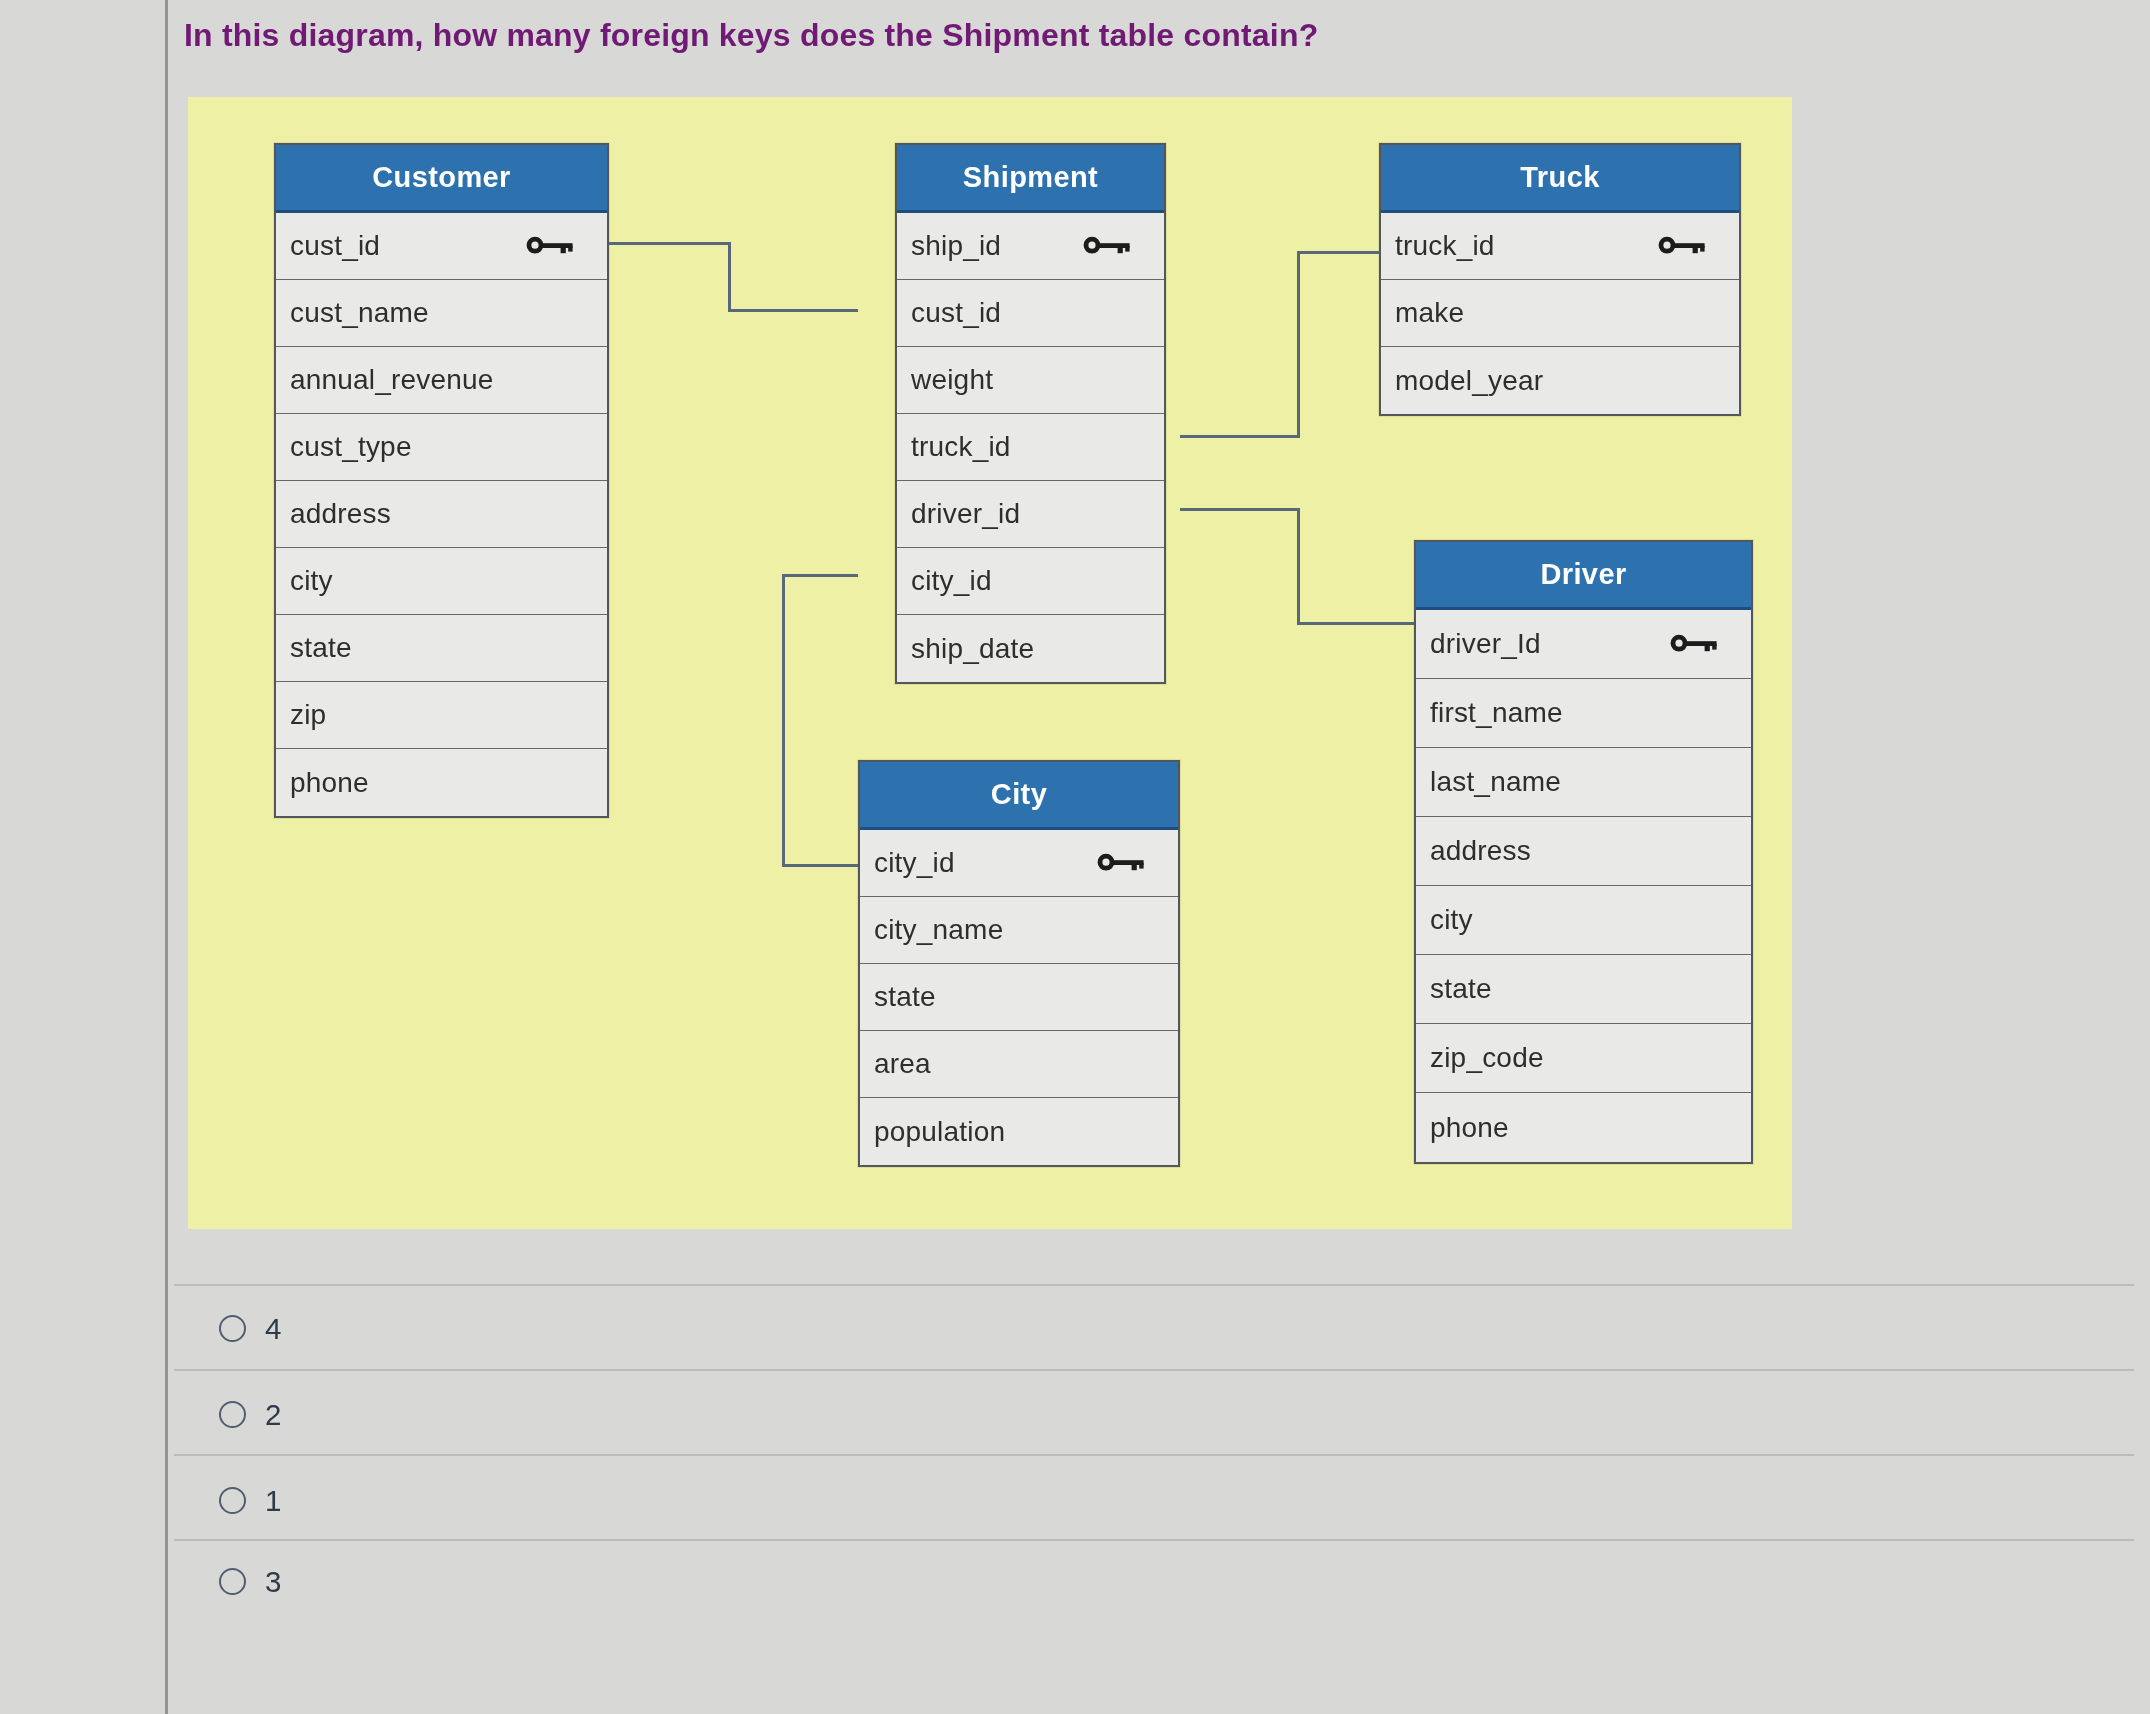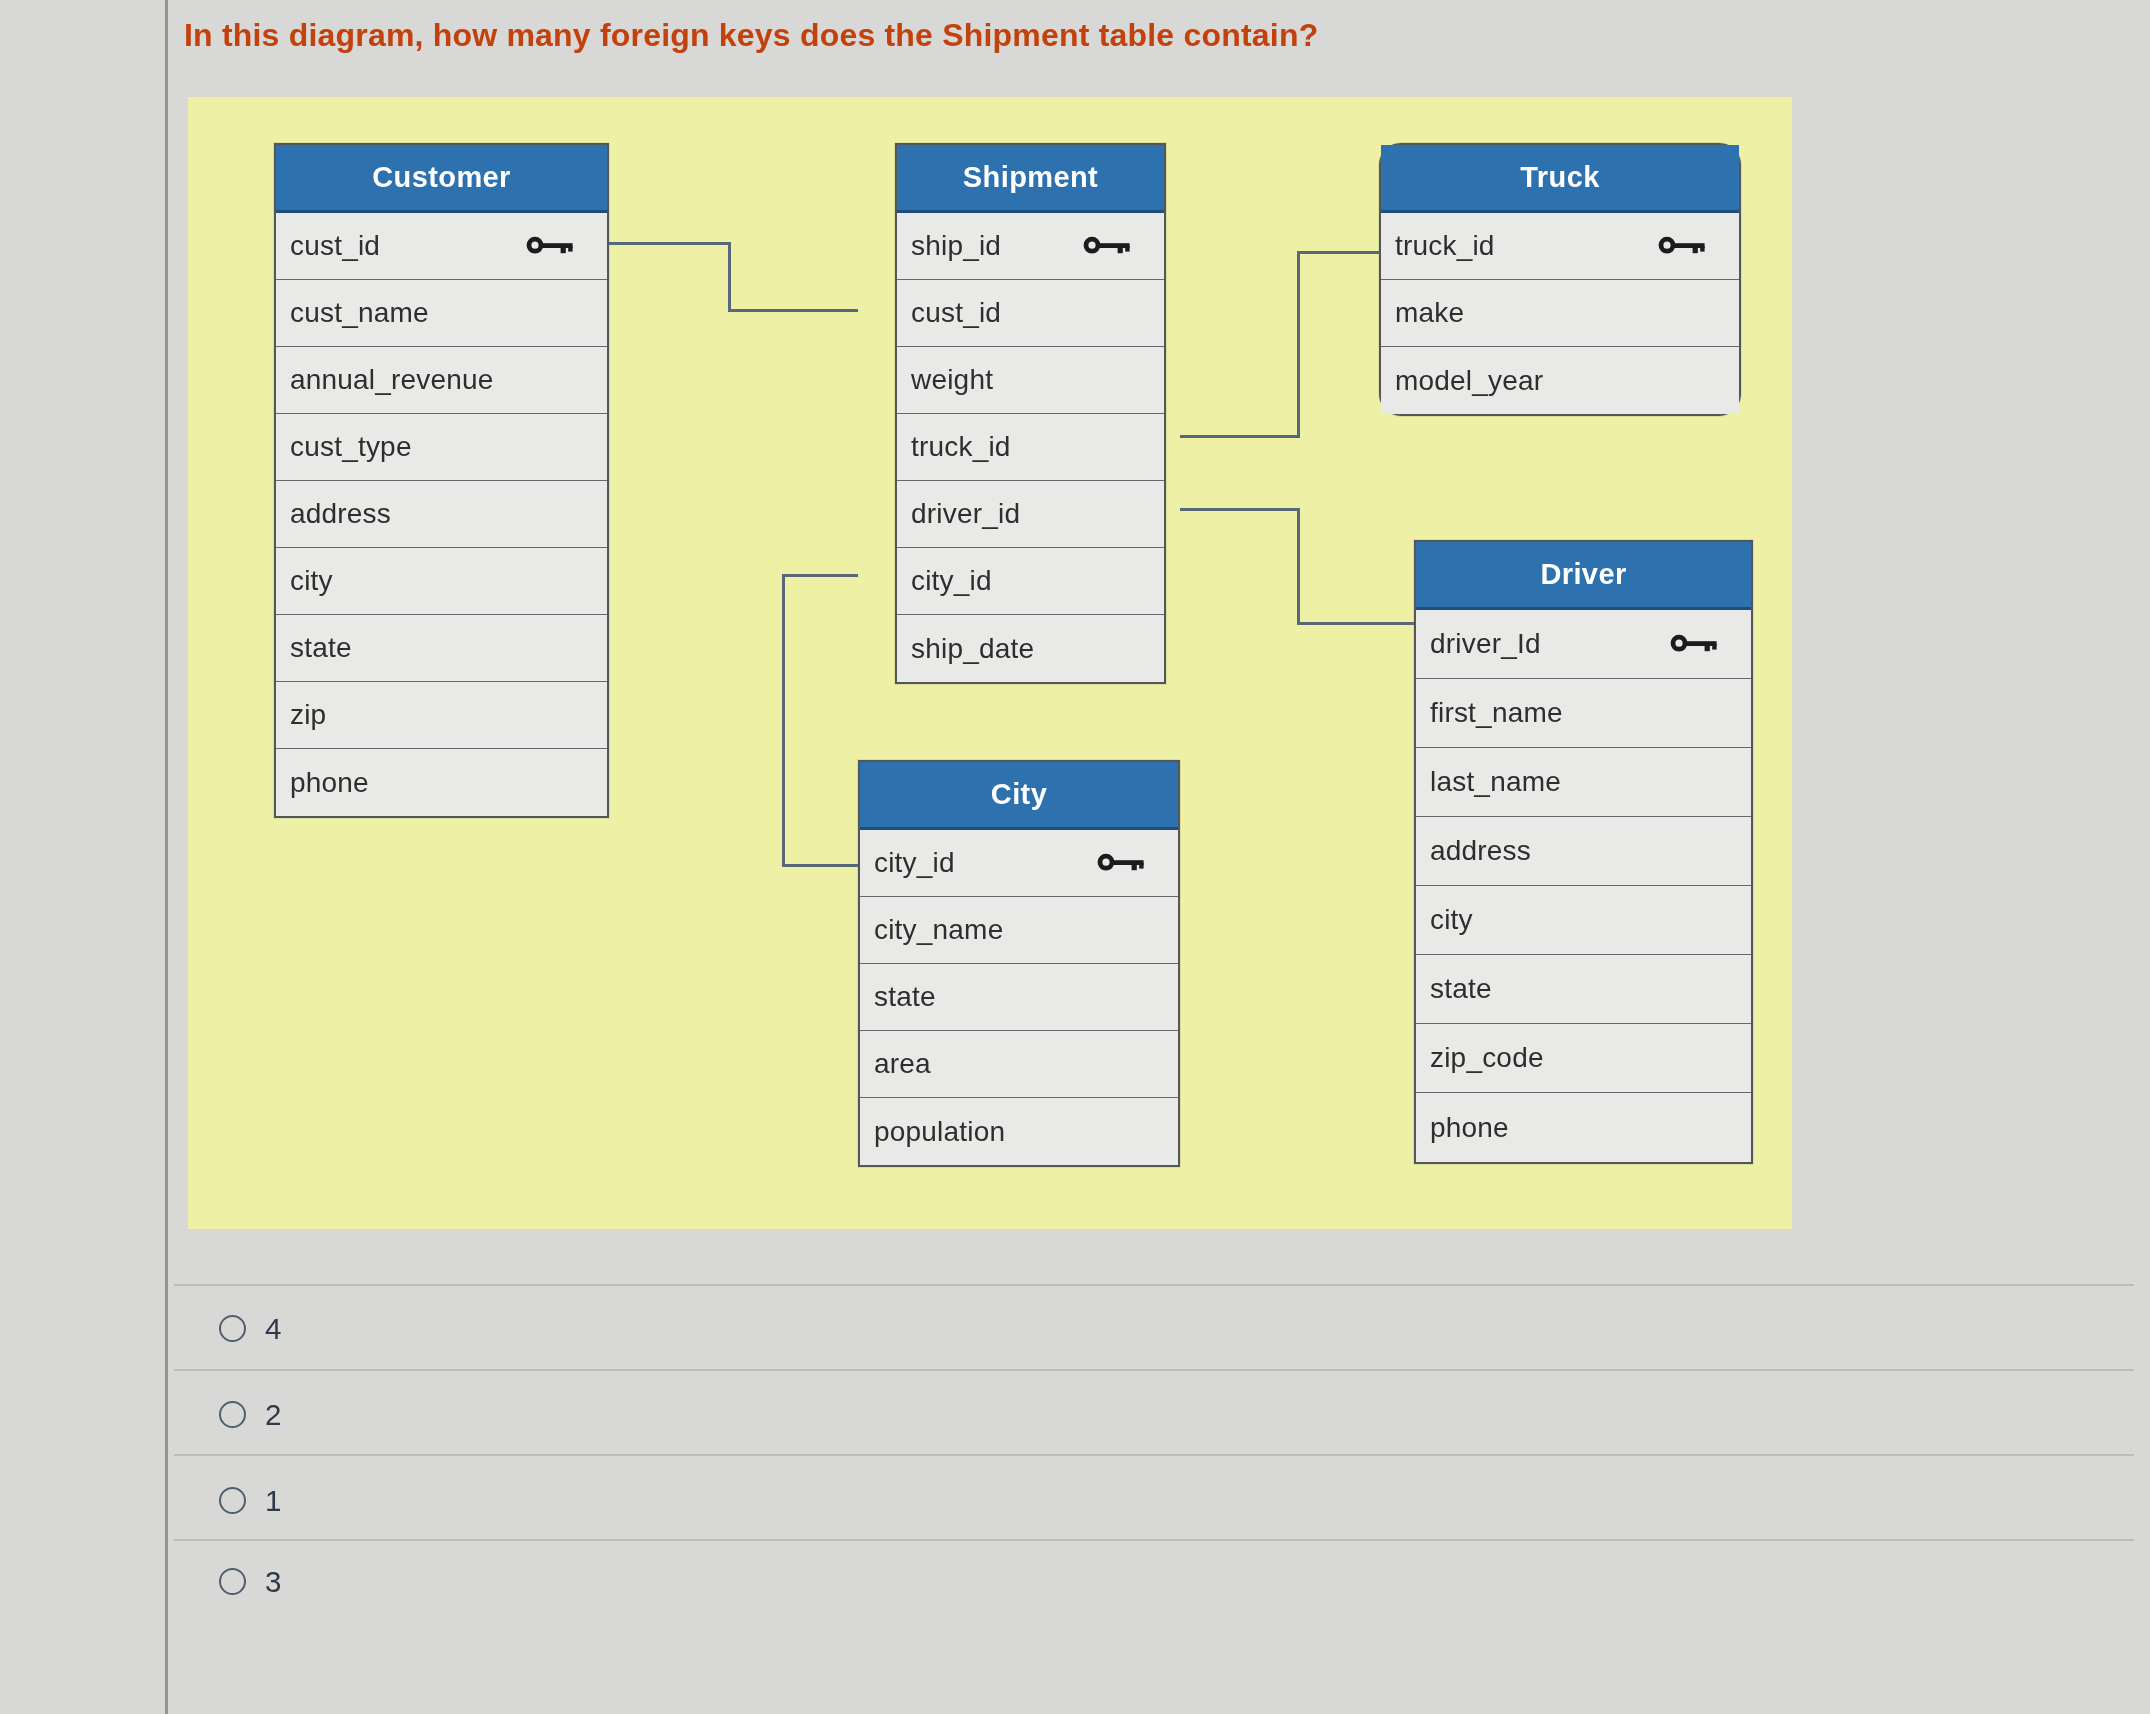--- a/index.html
+++ b/index.html
@@ -7,21 +7,21 @@
     width:2150px;height:1715px;position:relative;overflow:hidden;
     background:#d8d8d6;
     font-family:"Liberation Sans", sans-serif;
   }
   .page-vline{
     position:absolute;left:165px;top:0;width:2.6px;height:1715px;
     background:rgba(92,92,96,.55);
   }
   .question-title{
     position:absolute;left:184px;top:17.4px;
-    font-size:32px;font-weight:600;color:#c2410c;letter-spacing:0.2px;
+    font-size:32px;font-weight:600;color:#701a75;letter-spacing:0.2px;
     white-space:nowrap;
   }
   .diagram-panel{
     position:absolute;left:188px;top:97px;width:1604px;height:1132px;
     background:#edf0a5;
   }
   
   .etable{
     position:absolute;
     border:2.6px solid #53565a;
@@ -145,21 +145,21 @@
       </div>
       <div class="trow">
         <span class="fname">city_id</span>
       </div>
       <div class="trow">
         <span class="fname">ship_date</span>
       </div>
     </div>
 </div>
 
-<div class="etable" style="left:1379px;top:143px;width:362px;border-radius:22px;--rh:67px;">
+<div class="etable" style="left:1379px;top:143px;width:362px;--rh:67px;">
   <div class="thead">Truck</div>
   <div class="tbody">
       <div class="trow">
         <span class="fname">truck_id</span>
         <svg class="keyicon" width="50" height="24" viewBox="0 0 62 30">
           <circle cx="11" cy="14" r="7.5" fill="none" stroke="#1c1c1c" stroke-width="6"></circle>
           <rect x="19" y="11.5" width="39" height="6" fill="#1c1c1c"></rect>
           <rect x="43" y="15" width="6.5" height="9" fill="#1c1c1c"></rect>
           <rect x="52.5" y="15" width="5.5" height="7" fill="#1c1c1c"></rect>
         </svg>

